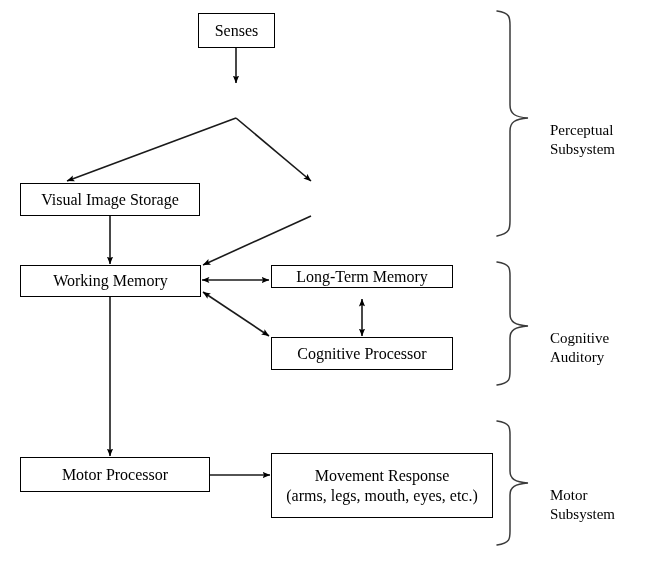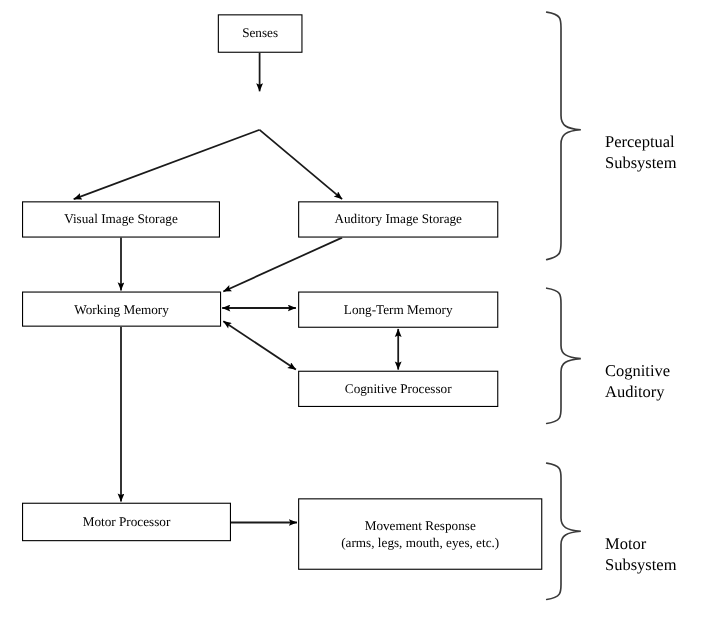--- a/index.html
+++ b/index.html
@@ -25,21 +25,21 @@
   .node {
     position: absolute;
     box-sizing: border-box;
     border: 1px solid #000000;
     background: #ffffff;
     display: flex;
     align-items: center;
     justify-content: center;
     text-align: center;
     color: #000000;
-    font-size: 12px;
+    font-size: 16px;
     line-height: 1.25;
     z-index: 3;
   }
   .node-label {
     display: block;
     padding: 0 4px;
     white-space: pre-line;
   }
   .brace-label {
     position: absolute;
@@ -100,29 +100,26 @@
 
   <div class="node" style="left:198px; top:13px; width:77px; height:35px;">
     <span class="node-label">Senses</span>
   </div>
 
 
   <div class="node" style="left:20px; top:183px; width:180px; height:33px;">
     <span class="node-label">Visual Image Storage</span>
   </div>
 
-  <div class="node" style="left:271px; top:183px; width:182px; height:33px;">
-    <span class="node-label">Auditory Image Storage</span>
-  </div>
 
   <div class="node" style="left:20px; top:265px; width:181px; height:32px;">
     <span class="node-label">Working Memory</span>
   </div>
 
-  <div class="node" style="left:271px; top:265px; width:182px; height:33px;">
+  <div class="node" style="left:271px; top:265px; width:182px; height:23px;">
     <span class="node-label">Long-Term Memory</span>
   </div>
 
   <div class="node" style="left:271px; top:337px; width:182px; height:33px;">
     <span class="node-label">Cognitive Processor</span>
   </div>
 
   <div class="node" style="left:20px; top:457px; width:190px; height:35px;">
     <span class="node-label">Motor Processor</span>
   </div>

